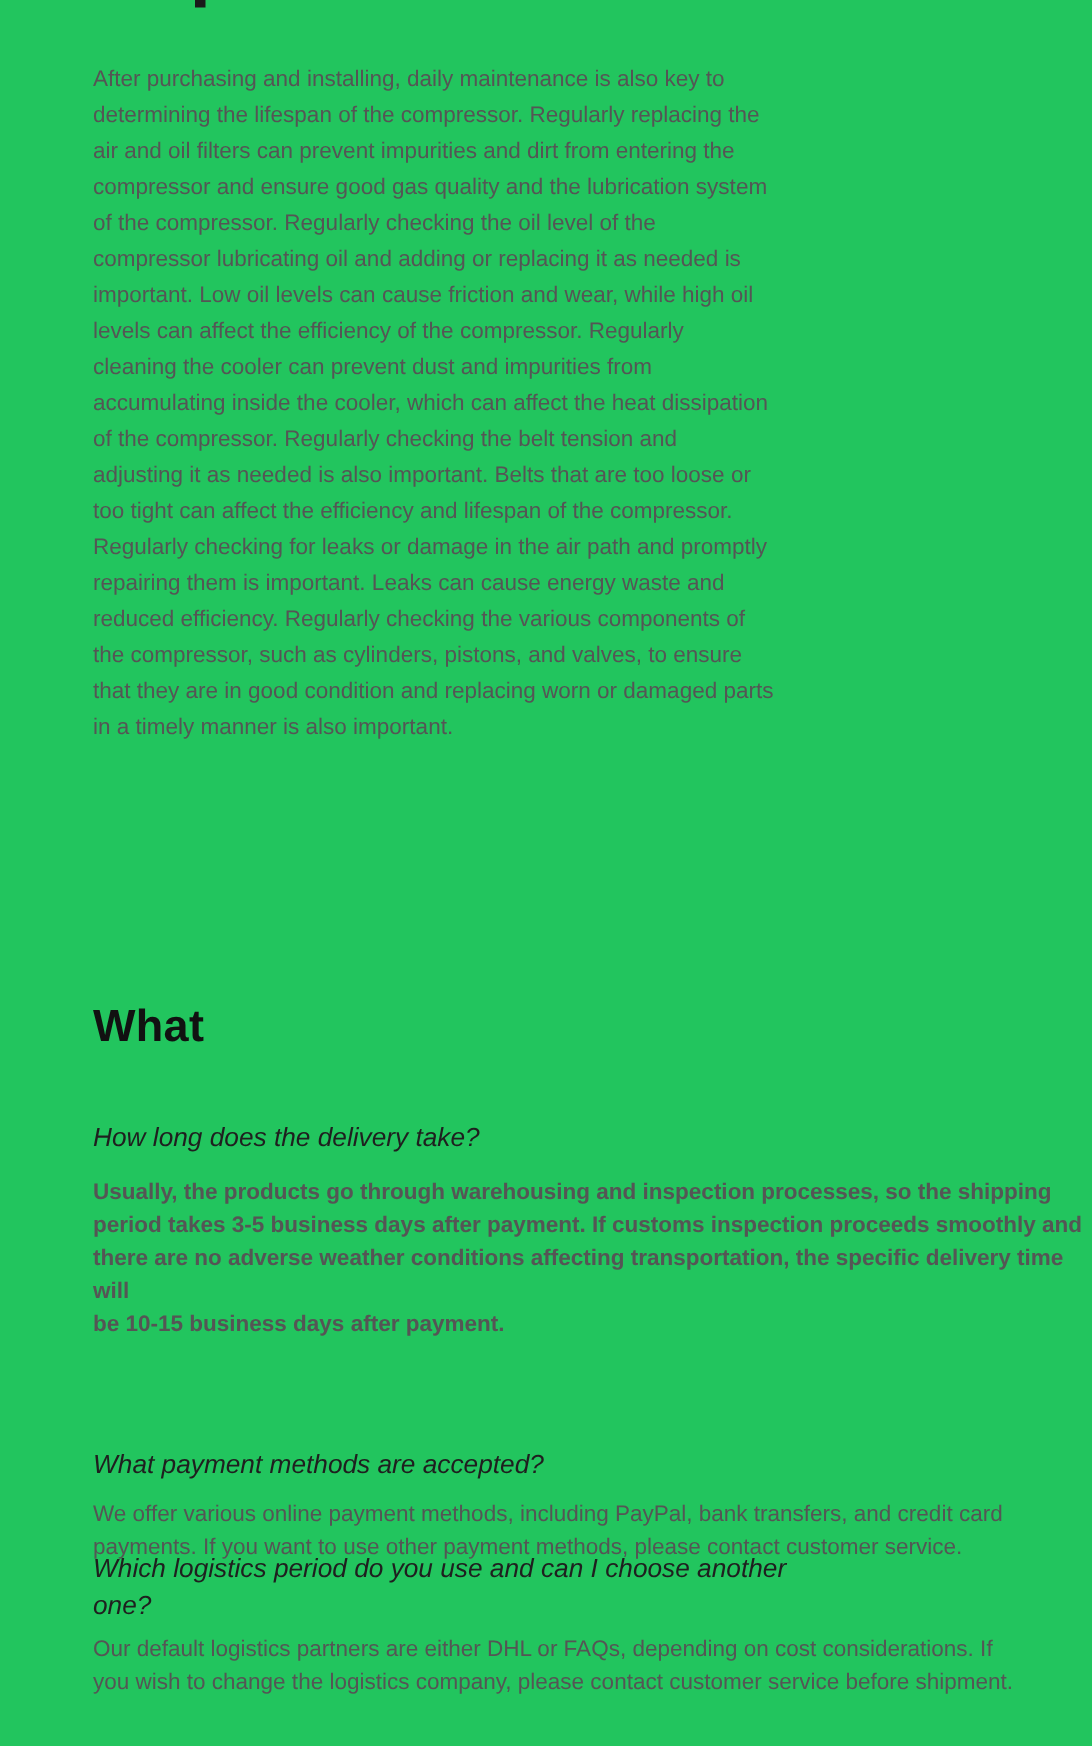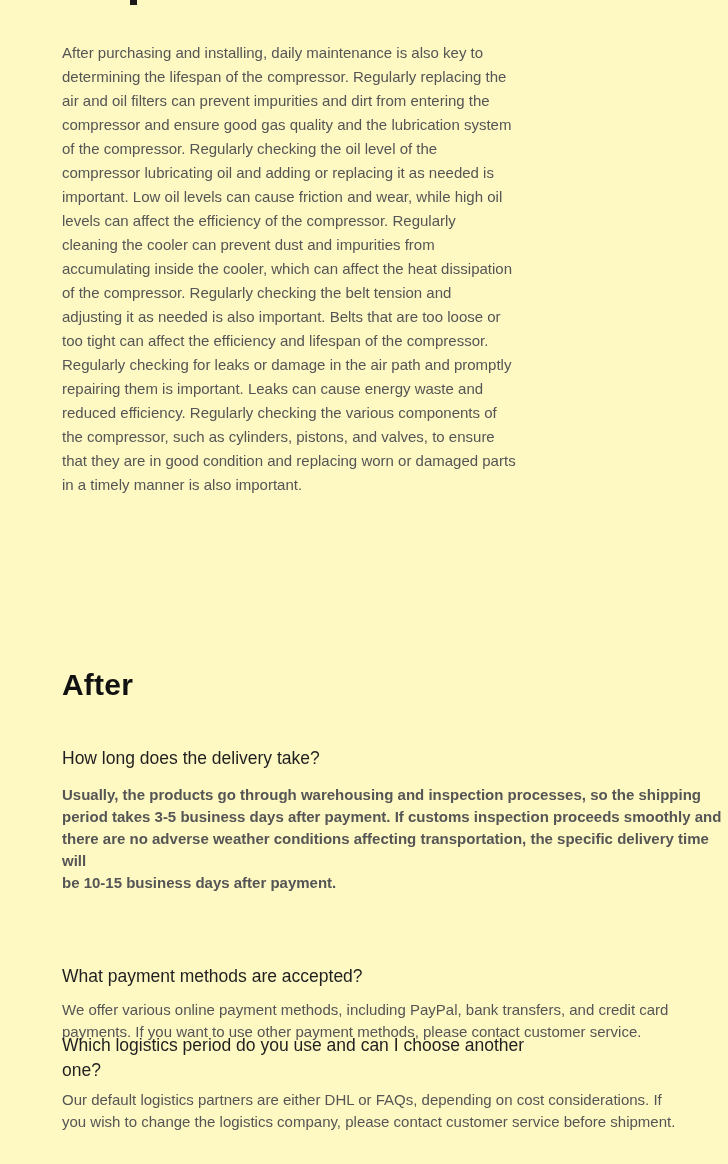--- a/index.html
+++ b/index.html
@@ -4,21 +4,21 @@
 <style>
   html, body {
     margin: 0;
     padding: 0;
     background: #ffffff;
   }
   .page {
     position: relative;
     width: 728px;
     height: 1164px;
-    background: #fef9c3;
+    background: #22c55e;
     overflow: hidden;
     font-family: "Liberation Sans", "DejaVu Sans", sans-serif;
   }
   
   .cropped-heading-fragment {
     position: absolute;
     left: 130px;
     top: 0;
     width: 7px;
     height: 5px;
@@ -51,20 +51,21 @@
   .faq-question {
     position: absolute;
     left: 62px;
     margin: 0;
     font-size: 17.5px;
     line-height: 24px;
     font-weight: 400;
     color: #1f1f1f;
     white-space: pre-line;
     width: 640px;
+    font-style: italic;
   }
   .faq-answer {
     position: absolute;
     left: 62px;
     width: 660px;
     line-height: 22px;
   }
   .q1 { top: 746px; }
   .a1 { top: 784px; font-weight: bold; }
   .q2 { top: 964px; }
@@ -92,21 +93,21 @@
 of the compressor. Regularly checking the belt tension and
 adjusting it as needed is also important. Belts that are too loose or
 too tight can affect the efficiency and lifespan of the compressor.
 Regularly checking for leaks or damage in the air path and promptly
 repairing them is important. Leaks can cause energy waste and
 reduced efficiency. Regularly checking the various components of
 the compressor, such as cylinders, pistons, and valves, to ensure
 that they are in good condition and replacing worn or damaged parts
 in a timely manner is also important.</p>
 
-  <h2 class="faqs-title">After</h2>
+  <h2 class="faqs-title">What</h2>
 
   <section>
 
     <div>
       <h3 class="faq-question q1">How long does the delivery take?</h3>
       <p class="body-text faq-answer a1">Usually, the products go through warehousing and inspection processes, so the shipping
 period takes 3-5 business days after payment. If customs inspection proceeds smoothly and
 there are no adverse weather conditions affecting transportation, the specific delivery time will
 be 10-15 business days after payment.</p>
     </div>

